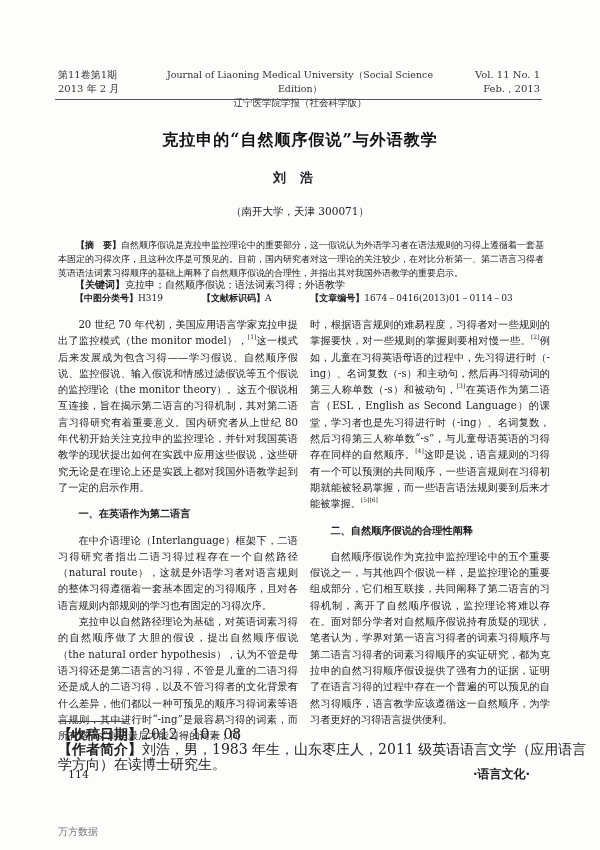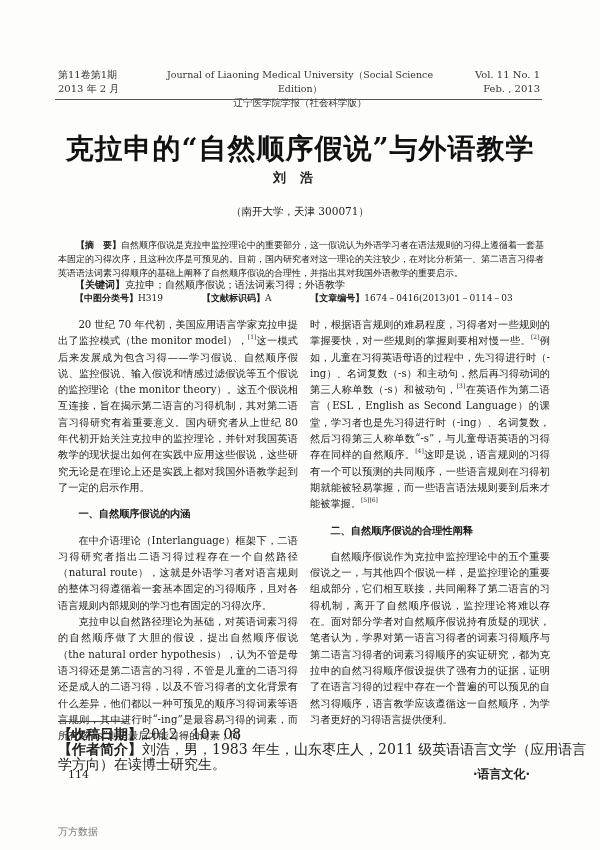--- a/index.html
+++ b/index.html
@@ -6,21 +6,21 @@
   body {
     width:600px; height:850px; background:#fdfdfb; position:relative; overflow:hidden;
     font-family: "DejaVu Serif", "Liberation Serif", serif; color:#222;
   }
   .abs { position:absolute; }
   .hdr-left, .hdr-right { font-size:10px; line-height:14px; color:#333; }
   .hdr-left { left:58px; top:68px; }
   .hdr-right { right:60px; top:68px; text-align:right; }
   .hdr-center { left:150px; width:300px; top:68px; text-align:center; font-size:9.5px; line-height:14px; color:#333; }
   .hdr-rule { left:55px; right:58px; top:99px; height:0; border-top:1.5px solid #555; }
-  .title { left:0; right:0; top:130px; text-align:center; font-size:28px; font-weight:bold; letter-spacing:1px; color:#111; }
+  .title { left:0; right:0; top:130px; text-align:center; font-size:16px; font-weight:bold; letter-spacing:1px; color:#111; }
   .author { left:0; right:0; top:169px; text-align:center; font-size:13px; font-weight:bold; letter-spacing:14px; }
   .affil { left:0; right:0; top:205px; text-align:center; font-size:10.5px; }
   .abstract { left:58px; width:488px; top:238px; font-size:9px; line-height:14px; text-indent:2em; }
   .abstract b, .keywords b, .cls b, .meta b { font-family: Liberation Serif, serif; font-weight:bold; }
   .keywords { left:75px; top:278px; font-size:10px; line-height:14px; }
   .cls { left:75px; top:291px; font-size:9px; line-height:14px; white-space:nowrap; }
   .cls span { margin-right:18px; }
   .col { font-size:10.2px; line-height:16.3px; text-align:justify; }
   .col p { margin:0; text-indent:2em; }
   .col1 { left:58px; width:240px; top:317px; }
@@ -62,21 +62,21 @@
   <b>【关键词】</b><span>克拉申；自然顺序假说；语法词素习得；外语教学</span>
 </div>
 <div class="abs cls">
   <span><b>【中图分类号】</b><span>H319</span></span>
   <span><b>【文献标识码】</b><span>A</span></span>
   <span><b>【文章编号】</b><span>1674－0416(2013)01－0114－03</span></span>
 </div>
 
 <div class="abs col col1">
   <p><span>20 世纪 70 年代初，美国应用语言学家克拉申提出了监控模式（the monitor model），</span><sup>[1]</sup><span>这一模式后来发展成为包含习得——学习假说、自然顺序假说、监控假说、输入假说和情感过滤假说等五个假说的监控理论（the monitor theory）。这五个假说相互连接，旨在揭示第二语言的习得机制，其对第二语言习得研究有着重要意义。国内研究者从上世纪 80 年代初开始关注克拉申的监控理论，并针对我国英语教学的现状提出如何在实践中应用这些假说，这些研究无论是在理论上还是实践上都对我国外语教学起到了一定的启示作用。</span></p>
-  <p class="sec">一、自然顺序假说的内涵</p>
+  <p class="sec">一、在英语作为第二语言</p>
   <p>在中介语理论（Interlanguage）框架下，二语习得研究者指出二语习得过程存在一个自然路径（natural route），这就是外语学习者对语言规则的整体习得遵循着一套基本固定的习得顺序，且对各语言规则内部规则的学习也有固定的习得次序。</p>
   <p>克拉申以自然路径理论为基础，对英语词素习得的自然顺序做了大胆的假设，提出自然顺序假说（the natural order hypothesis），认为不管是母语习得还是第二语言的习得，不管是儿童的二语习得还是成人的二语习得，以及不管习得者的文化背景有什么差异，他们都以一种可预见的顺序习得词素等语言规则，其中进行时“-ing”是最容易习得的词素，而所有格“-s”则是最后才能习得的词素；同</p>
 </div>
 
 <div class="abs col col2">
   <p style="text-indent:0"><span>时，根据语言规则的难易程度，习得者对一些规则的掌握要快，对一些规则的掌握则要相对慢一些。</span><sup>[2]</sup><span>例如，儿童在习得英语母语的过程中，先习得进行时（-ing）、名词复数（-s）和主动句，然后再习得动词的第三人称单数（-s）和被动句，</span><sup>[3]</sup><span>在英语作为第二语言（ESL，English as Second Language）的课堂，学习者也是先习得进行时（-ing）、名词复数，然后习得第三人称单数“-s”，与儿童母语英语的习得存在同样的自然顺序。</span><sup>[4]</sup><span>这即是说，语言规则的习得有一个可以预测的共同顺序，一些语言规则在习得初期就能被轻易掌握，而一些语言语法规则要到后来才能被掌握。</span><sup>[5][6]</sup></p>
   <p class="sec">二、自然顺序假说的合理性阐释</p>
   <p>自然顺序假说作为克拉申监控理论中的五个重要假说之一，与其他四个假说一样，是监控理论的重要组成部分，它们相互联接，共同阐释了第二语言的习得机制，离开了自然顺序假说，监控理论将难以存在。面对部分学者对自然顺序假说持有质疑的现状，笔者认为，学界对第一语言习得者的词素习得顺序与第二语言习得者的词素习得顺序的实证研究，都为克拉申的自然习得顺序假设提供了强有力的证据，证明了在语言习得的过程中存在一个普遍的可以预见的自然习得顺序，语言教学应该遵循这一自然顺序，为学习者更好的习得语言提供便利。</p>
 </div>
 

